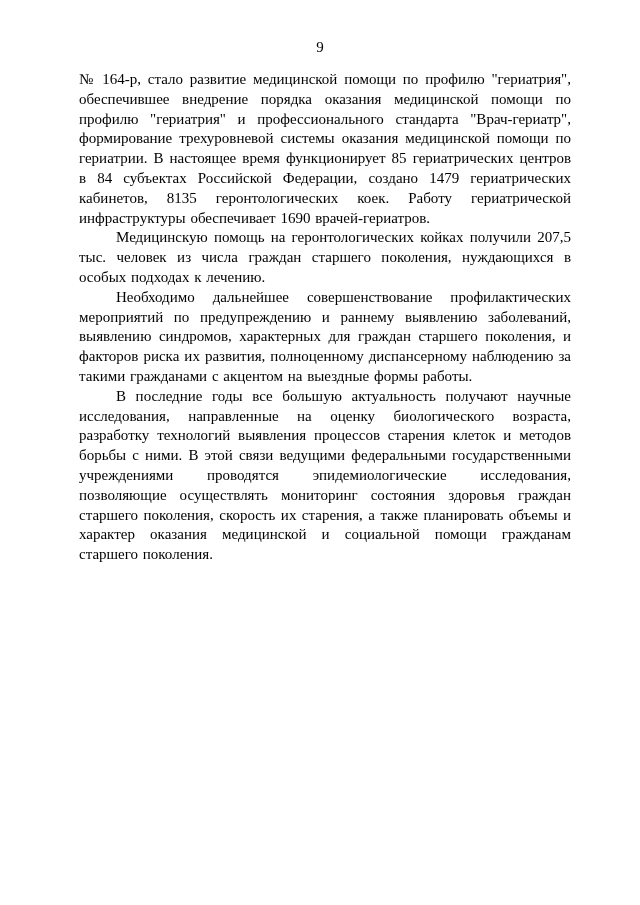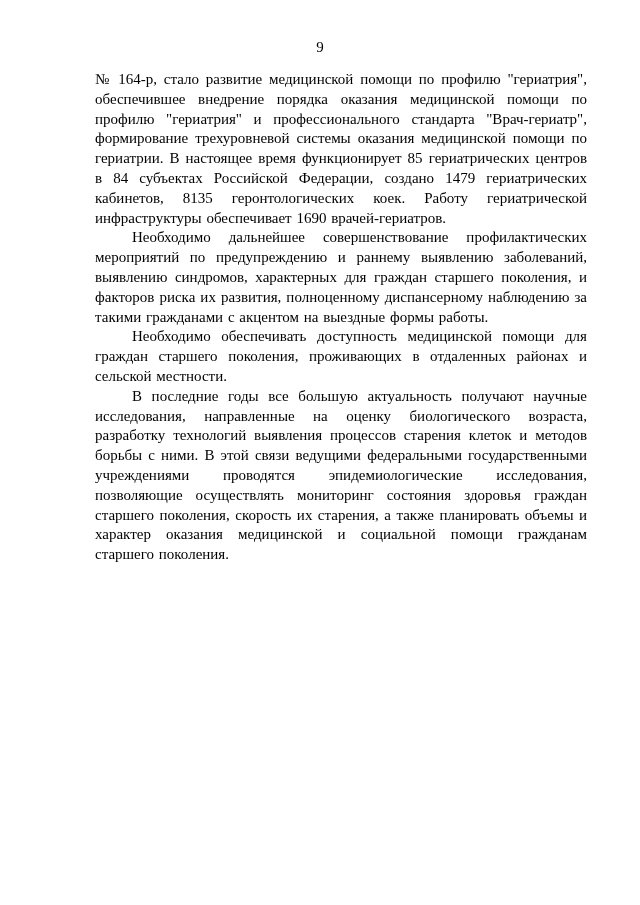--- a/index.html
+++ b/index.html
@@ -27,37 +27,36 @@
     line-height: 18px;
   }
   .content {
     position: absolute;
     top: 70px;
     left: 79px;
     width: 492px;
     font-size: 15px;
     line-height: 19.8px;
     text-align: justify;
-    margin-left: 16px;
   }
   .content p {
     margin: 0;
     padding: 0;
     text-indent: 37px;
     text-align: justify;
     word-spacing: 1px;
   }
   .content p.no-indent {
     text-indent: 0;
   }
 </style>
 </head>
 <body>
 
 <div class="page">
   <div class="page-number">9</div>
   <div class="content">
     <p class="no-indent">№ 164-р, стало развитие медицинской помощи по профилю "гериатрия", обеспечившее внедрение порядка оказания медицинской помощи по профилю "гериатрия" и профессионального стандарта "Врач-гериатр", формирование трехуровневой системы оказания медицинской помощи по гериатрии. В настоящее время функционирует 85 гериатрических центров в 84 субъектах Российской Федерации, создано 1479 гериатрических кабинетов, 8135 геронтологических коек. Работу гериатрической инфраструктуры обеспечивает 1690 врачей-гериатров.</p>
+    <p>Медицинскую помощь на геронтологических койках получили 207,5 тыс. человек из числа граждан старшего поколения, нуждающихся в особых подходах к лечению.</p>
     <p>Необходимо дальнейшее совершенствование профилактических мероприятий по предупреждению и раннему выявлению заболеваний, выявлению синдромов, характерных для граждан старшего поколения, и факторов риска их развития, полноценному диспансерному наблюдению за такими гражданами с акцентом на выездные формы работы.</p>
-    <p>Необходимо обеспечивать доступность медицинской помощи для граждан старшего поколения, проживающих в отдаленных районах и сельской местности.</p>
     <p>В последние годы все большую актуальность получают научные исследования, направленные на оценку биологического возраста, разработку технологий выявления процессов старения клеток и методов борьбы с ними. В этой связи ведущими федеральными государственными учреждениями проводятся эпидемиологические исследования, позволяющие осуществлять мониторинг состояния здоровья граждан старшего поколения, скорость их старения, а также планировать объемы и характер оказания медицинской и социальной помощи гражданам старшего поколения.</p>
   </div>
 </div>
 
 </body></html>

